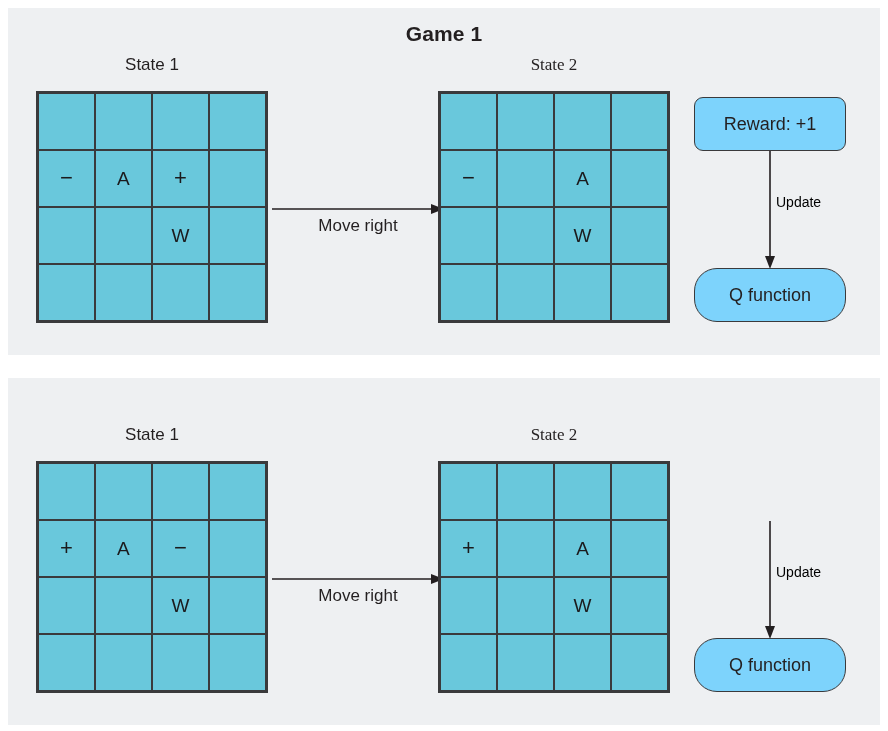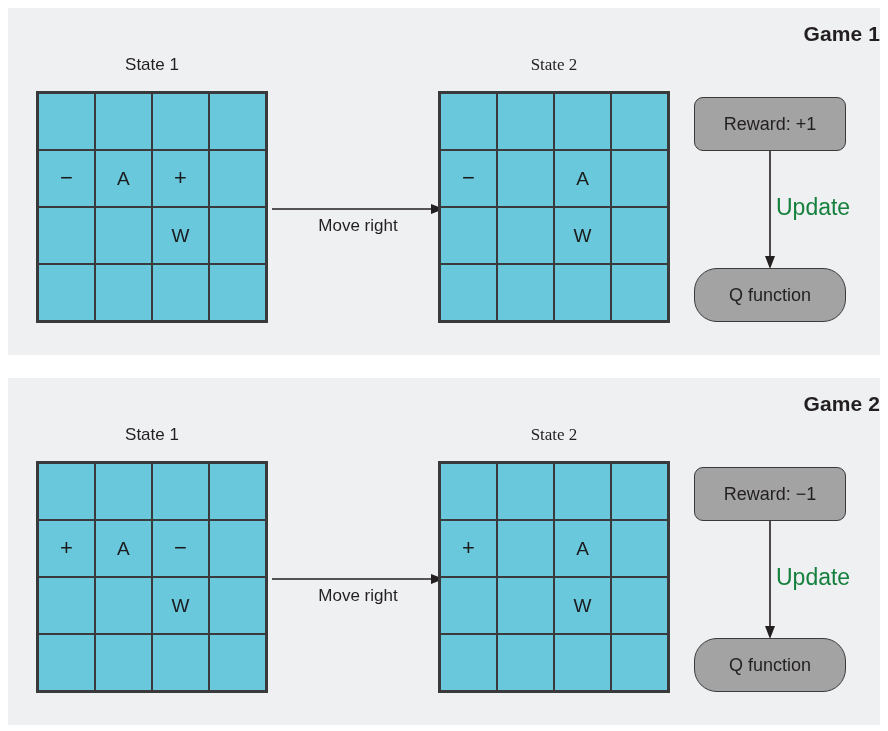--- a/index.html
+++ b/index.html
@@ -31,21 +31,21 @@
   }
   .panel-1 { top: 8px;  height: 347px; }
   .panel-2 { top: 378px; height: 347px; }
 
   
   .game-title {
     position: absolute;
     left: 0;
     right: 0;
     top: 14px;
-    text-align: right;
+    text-align: center;
     font-size: 21px;
     font-weight: bold;
     color: #231f20;
     letter-spacing: .1px;
   }
 
   .state-label {
     position: absolute;
     top: 47px;
     font-size: 17px;
@@ -106,21 +106,21 @@
     color: #231f20;
     margin-top: 40px;
   }
 
   
   .rbox {
     position: absolute;
     left: 686px;
     width: 152px;
     height: 54px;
-    background: #a3a3a3;
+    background: #7dd3fc;
     border: 1.8px solid #3a3a3c;
     border-radius: 9px;
     display: flex;
     align-items: center;
     justify-content: center;
     font-size: 18px;
     color: #231f20;
     box-sizing: border-box;
   }
   .rbox.reward { top: 89px; }
@@ -130,22 +130,22 @@
     position: absolute;
     left: 750px;
     top: 143px;
     width: 24px;
     height: 118px;
   }
   .update-label {
     position: absolute;
     left: 768px;
     top: 186px;
-    font-size: 23px;
-    color: #15803d;
+    font-size: 14px;
+    color: #000000;
     white-space: nowrap;
   }
 </style>
 </head>
 <body>
 
 <div class="figure">
 
   <div class="panel panel-1">
 
@@ -210,21 +210,20 @@
       <line x1="12" y1="0" x2="12" y2="107" stroke="#231f20" stroke-width="1.6"></line>
       <polygon points="12,118 7,105 17,105" fill="#231f20"></polygon>
     </svg>
     <div class="update-label">Update</div>
 
     <div class="rbox qfunc">Q function</div>
   </div>
 
   <div class="panel panel-2">
 
-    <div class="game-title">Game 2</div>
 
     <div class="state-label s1">State 1</div>
     <div class="state-label s2">State 2</div>
 
     <div class="grid g1">
       <div class="cell"></div>
       <div class="cell"></div>
       <div class="cell"></div>
       <div class="cell"></div>
 
@@ -265,21 +264,20 @@
       <div class="cell"></div>
       <div class="cell">W</div>
       <div class="cell"></div>
 
       <div class="cell"></div>
       <div class="cell"></div>
       <div class="cell"></div>
       <div class="cell"></div>
     </div>
 
-    <div class="rbox reward">Reward: −1</div>
 
     <svg class="update-arrow" viewBox="0 0 24 118">
       <line x1="12" y1="0" x2="12" y2="107" stroke="#231f20" stroke-width="1.6"></line>
       <polygon points="12,118 7,105 17,105" fill="#231f20"></polygon>
     </svg>
     <div class="update-label">Update</div>
 
     <div class="rbox qfunc">Q function</div>
   </div>
 

